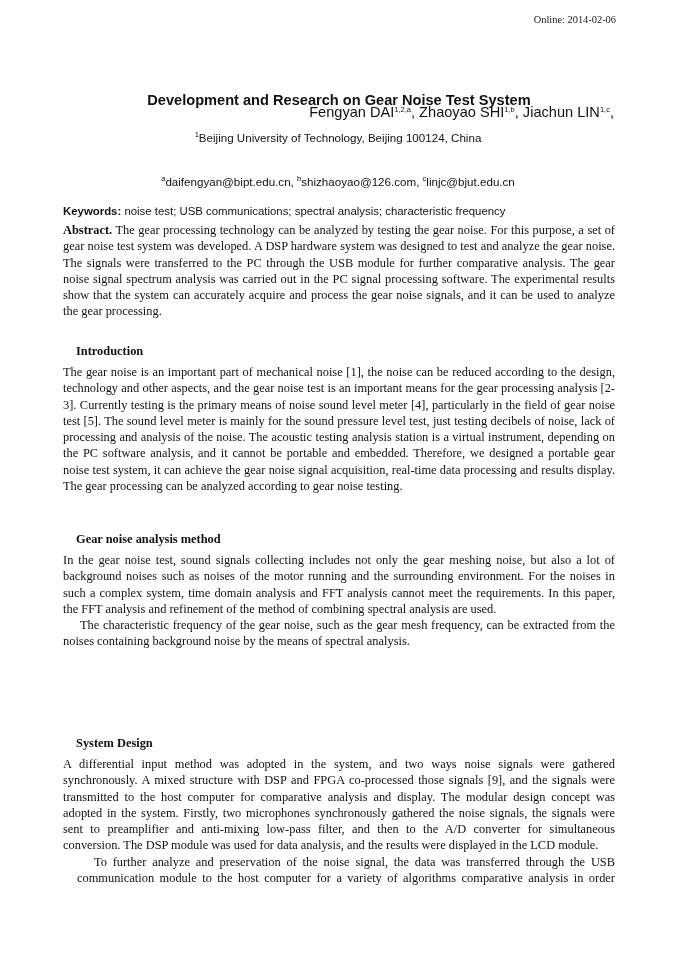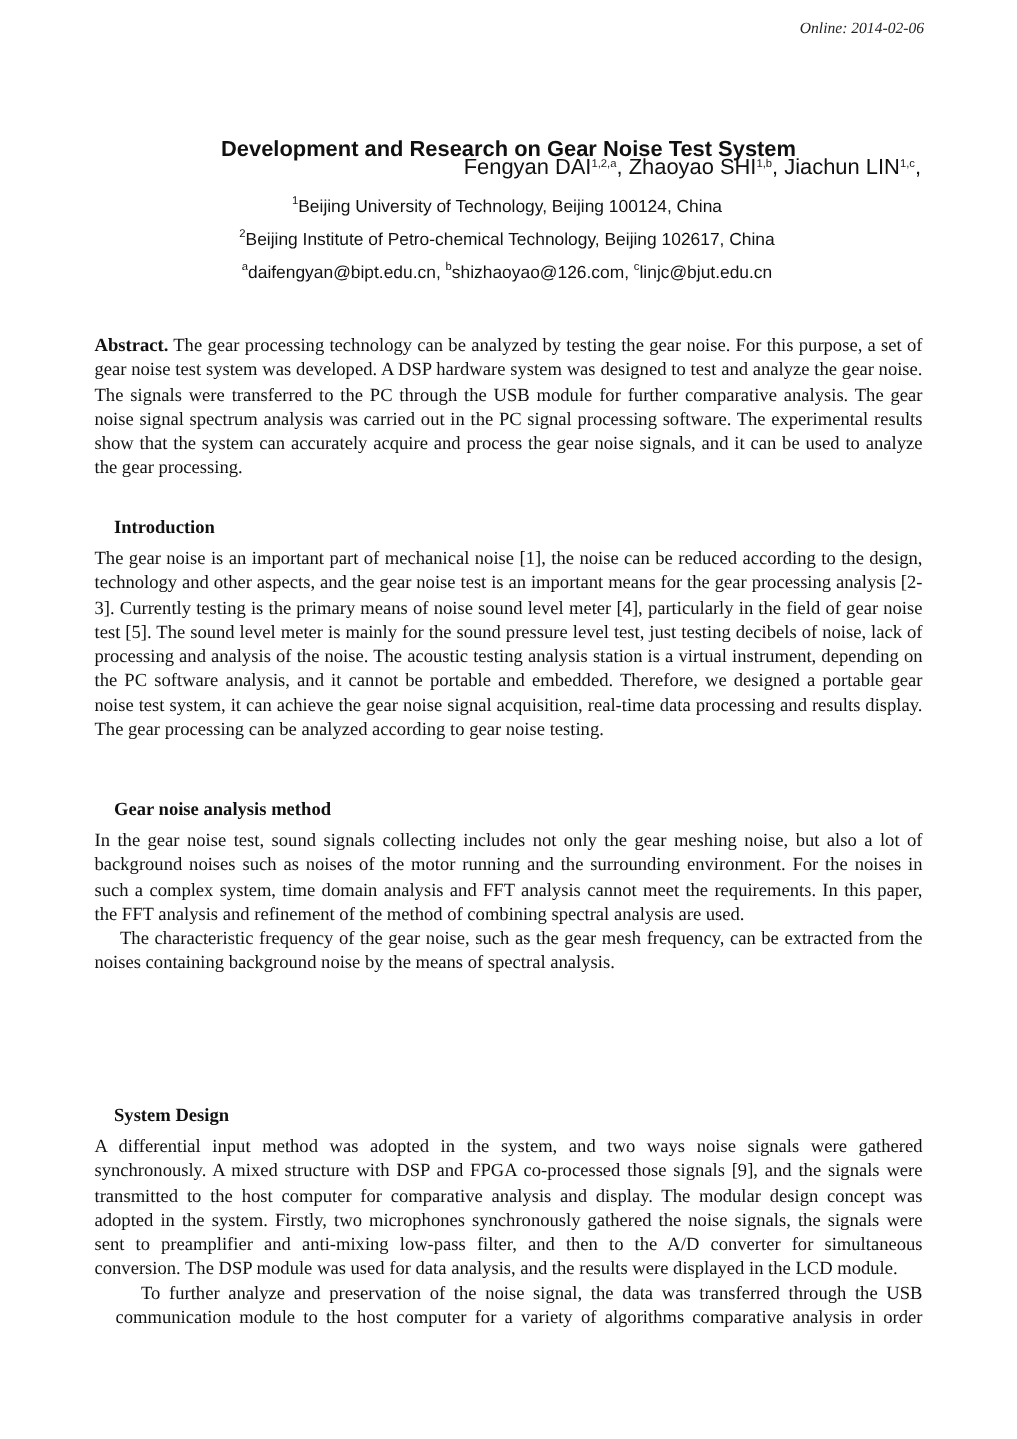--- a/index.html
+++ b/index.html
@@ -1,19 +1,19 @@
 <!DOCTYPE html>
 <html><head>
 <meta charset="utf-8">
 <style>
   html, body { margin: 0; padding: 0; background: #ffffff; }
   body { width: 678px; height: 959px; position: relative; overflow: hidden; color: #111; }
   .page { position: absolute; left: 0; top: 0; width: 678px; height: 959px; }
   .hdr { position: absolute; left: 63px; top: 14px; font-family: "Liberation Serif", serif; font-style: italic; font-size: 10.4px; line-height: 11.4px; color: #222; }
-  .hdr-right { position: absolute; right: 62px; top: 14px; font-family: "Liberation Serif", serif; font-style: italic; font-size: 10.4px; line-height: 11.4px; color: #222; }
+  .hdr-right { position: absolute; right: 62px; top: 14px; font-family: "Liberation Serif", serif; font-size: 10.4px; line-height: 11.4px; color: #222; }
   .title { position: absolute; left: 0; width: 678px; top: 91px; text-align: center; font-family: "Liberation Sans", sans-serif; font-weight: bold; font-size: 14.6px; line-height: 18px; }
   .authors { position: absolute; left: 0; width: 614px; top: 103px; text-align: right; font-family: "Liberation Sans", sans-serif; font-size: 14.6px; line-height: 18px; }
   .aff { position: absolute; left: 2px; width: 672px; text-align: center; font-family: "Liberation Sans", sans-serif; font-size: 11.6px; line-height: 14px; }
   sup { font-size: 7.5px; vertical-align: 5px; line-height: 0; }
   .kw { position: absolute; left: 63px; top: 204px; font-family: "Liberation Sans", sans-serif; font-size: 11.4px; line-height: 14px; white-space: nowrap; }
   .kw b { font-weight: bold; }
   .body { position: absolute; left: 63px; width: 552px; font-family: "Liberation Serif", serif; font-size: 12.4px; line-height: 16.3px; text-align: justify; }
   .body p { margin: 0; }
   .body p.ind { text-indent: 17px; }
   .sec { position: absolute; left: 76px; font-family: "Liberation Serif", serif; font-weight: bold; font-size: 12.4px; line-height: 16px; }
@@ -25,23 +25,23 @@
 
   <div class="hdr-right">Online: 2014-02-06</div>
 
   <div class="title">Development and Research on Gear Noise Test System</div>
 
   <div class="authors">
     <span><span>Fengyan DAI</span><sup>1,2,a</sup><span>, </span></span><span><span>Zhaoyao SHI</span><sup>1,b</sup><span>, </span></span><span><span>Jiachun LIN</span><sup>1,c</sup><span>,</span></span>
   </div>
 
   <div class="aff" style="top:131px"><sup>1</sup><span>Beijing University of Technology, Beijing 100124, China</span></div>
-  <div class="aff" style="top:153px"><sup>2</sup><span>Beijing Institute of Petro-chemical Technology, Beijing 102617, China</span></div>
   <div class="aff" style="top:175px"><sup>a</sup><span>daifengyan@bipt.edu.cn</span><span>, </span><sup>b</sup><span>shizhaoyao@126.com</span><span>, </span><sup>c</sup><span>linjc@bjut.edu.cn</span></div>
 
+  <div class="kw"><b>Keywords:</b><span> noise test; USB communications; spectral analysis; characteristic frequency</span></div>
 
   <div class="body" style="top:222px">
     <p><b>Abstract.</b><span> The gear processing technology can be analyzed by testing the gear noise. For this purpose, a set of gear noise test system was developed. A DSP hardware system was designed to test and analyze the gear noise. The signals were transferred to the PC through the USB module for further comparative analysis. The gear noise signal spectrum analysis was carried out in the PC signal processing software. The experimental results show that the system can accurately acquire and process the gear noise signals, and it can be used to analyze the gear processing.</span></p>
   </div>
 
   <div class="sec" style="top:343px">Introduction</div>
   <div class="body" style="top:364px">
     <p>The gear noise is an important part of mechanical noise [1], the noise can be reduced according to the design, technology and other aspects, and the gear noise test is an important means for the gear processing analysis [2-3]. Currently testing is the primary means of noise sound level meter [4], particularly in the field of gear noise test [5]. The sound level meter is mainly for the sound pressure level test, just testing decibels of noise, lack of processing and analysis of the noise. The acoustic testing analysis station is a virtual instrument, depending on the PC software analysis, and it cannot be portable and embedded. Therefore, we designed a portable gear noise test system, it can achieve the gear noise signal acquisition, real-time data processing and results display. The gear processing can be analyzed according to gear noise testing.</p>
   </div>
 

